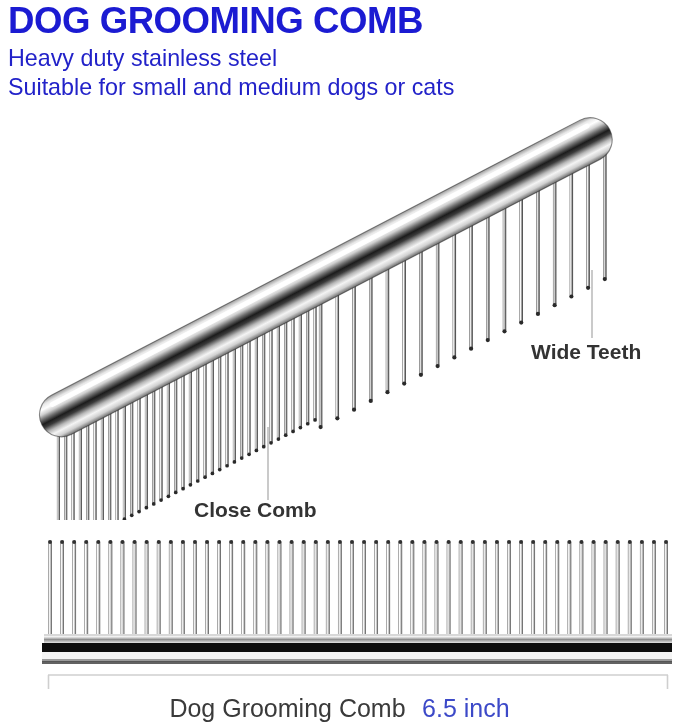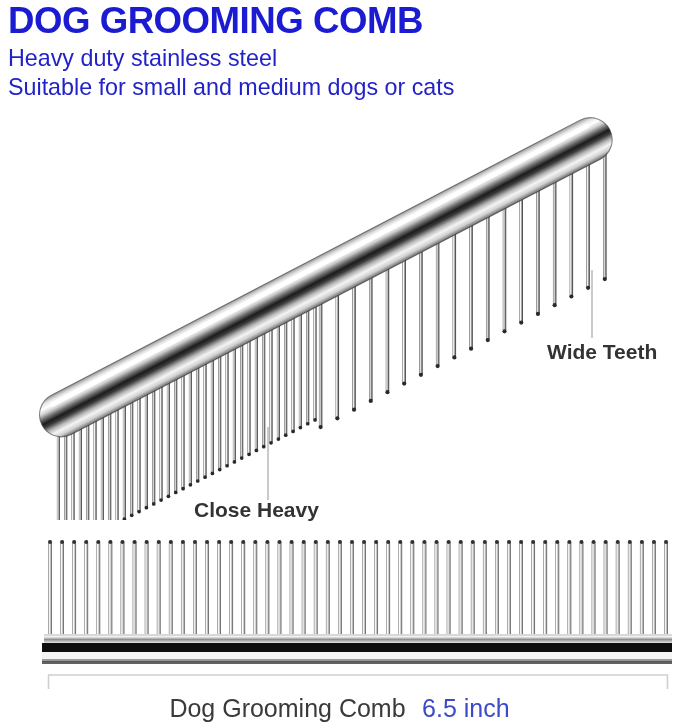--- a/index.html
+++ b/index.html
@@ -25,21 +25,21 @@
   #feature-line-1{margin-top:3px;}
 
   
   #comb-main{position:absolute;left:0;top:70px;width:679px;height:450px;}
 
   
   .callout-label{
     position:absolute;font-size:21px;font-weight:bold;color:#333333;
     white-space:nowrap;
   }
-  #label-wide-teeth{left:547px;top:340px;}
+  #label-wide-teeth{left:531px;top:340px;}
   #label-close-teeth{left:194px;top:498px;}
 
   
   #comb-side{position:absolute;left:0;top:530px;width:679px;height:140px;}
 
   
   #measure-bracket{position:absolute;left:0;top:668px;width:679px;height:26px;}
 
   
   #caption-row{
@@ -215,21 +215,21 @@
         <rect x="42" y="333" width="640" height="44" rx="22" ry="22" fill="none" stroke="#2b2b2b" stroke-width="1.1" opacity="0.55"></rect>
         <rect x="58" y="339" width="608" height="5" rx="2.5" fill="#ffffff" opacity="0.92"></rect>
       </g>
     </g>
 
     <line id="leader-wide" x1="592" y1="200" x2="592" y2="268" stroke="#bdbdbd" stroke-width="1.6"></line>
     <line id="leader-close" x1="268" y1="357" x2="268" y2="430" stroke="#bdbdbd" stroke-width="1.6"></line>
   </svg>
 
   <div class="callout-label" id="label-wide-teeth">Wide Teeth</div>
-  <div class="callout-label" id="label-close-teeth">Close Heavy</div>
+  <div class="callout-label" id="label-close-teeth">Close Comb</div>
 
   <svg id="comb-side" viewBox="0 0 679 140" xmlns="http://www.w3.org/2000/svg">
     <g id="side-teeth">
         <rect x="48.10" y="10" width="3.8" height="98" rx="1.9" fill="url(#sideTooth)"></rect>
         <rect x="48.10" y="10" width="3.8" height="4" rx="1.9" fill="#303030"></rect>
         <rect x="60.18" y="10" width="3.8" height="98" rx="1.9" fill="url(#sideTooth)"></rect>
         <rect x="60.18" y="10" width="3.8" height="4" rx="1.9" fill="#303030"></rect>
         <rect x="72.26" y="10" width="3.8" height="98" rx="1.9" fill="url(#sideTooth)"></rect>
         <rect x="72.26" y="10" width="3.8" height="4" rx="1.9" fill="#303030"></rect>
         <rect x="84.34" y="10" width="3.8" height="98" rx="1.9" fill="url(#sideTooth)"></rect>

